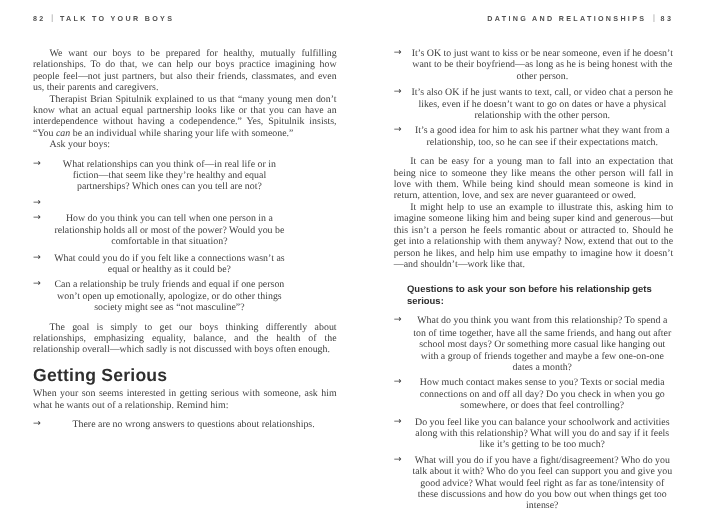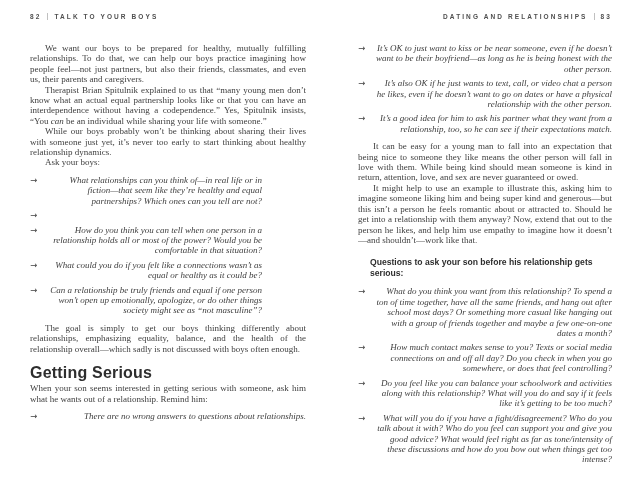--- a/index.html
+++ b/index.html
@@ -20,40 +20,39 @@
   .content{font-size:9px;line-height:10.4px;}
   .para{margin:0;text-align:justify;}
   .para.indent{text-indent:15px;}
   .para em{}
 
   .bullets{margin:7px 0 7px 0;}
   .bullet{display:flex;margin-bottom:4px;}
   .bullet:last-child{margin-bottom:0;}
   .arrow{flex:0 0 16px;color:#3e3e3e;font-size:8.5px;line-height:10.4px;
        font-family:"DejaVu Sans", sans-serif;}
-  .btext{flex:1;text-align:right;font-style:italic;}
+  .btext{flex:1;text-align:center;}
   .bullets.narrow .btext{max-width:216px;}
 
   h2{font-family:"Liberation Sans", sans-serif;font-weight:bold;
        font-size:16px;color:#2e2e2e;margin:14px 0 5px 0;letter-spacing:0.2px;}
   .subhead{font-family:"Liberation Sans", sans-serif;font-weight:bold;
        font-size:8.6px;line-height:11px;color:#2e2e2e;margin:12px 0 0 12px;}
 </style>
 </head>
 <body>
 
 <div class="spread">
   <div class="page left">
     <div class="running-head">
       <span>82</span><span class="rh-bar"></span><span>TALK TO YOUR BOYS</span>
     </div>
     <div class="content">
         <p class="para indent">We want our boys to be prepared for healthy, mutually fulfilling relationships. To do that, we can help our boys practice imagining how people feel—not just partners, but also their friends, classmates, and even us, their parents and caregivers.</p>
         <p class="para indent"><span>Therapist Brian Spitulnik explained to us that “many young men don’t know what an actual equal partnership looks like or that you can have an interdependence without having a codependence.” Yes, Spitulnik insists, “You </span><em>can</em><span> be an individual while sharing your life with someone.”</span></p>
-        <p class="para indent">While our boys probably won’t be thinking about sharing their lives with someone just yet, it’s never too early to start thinking about healthy relationship dynamics.</p>
         <p class="para indent">Ask your boys:</p>
         <div class="bullets narrow">
           <div class="bullet">
             <span class="arrow">→</span>
             <span class="btext">What relationships can you think of—in real life or in fiction—that seem like they’re healthy and equal partnerships? Which ones can you tell are not?</span>
           </div>
           <div class="bullet">
             <span class="arrow">→</span>
           </div>
           <div class="bullet">

